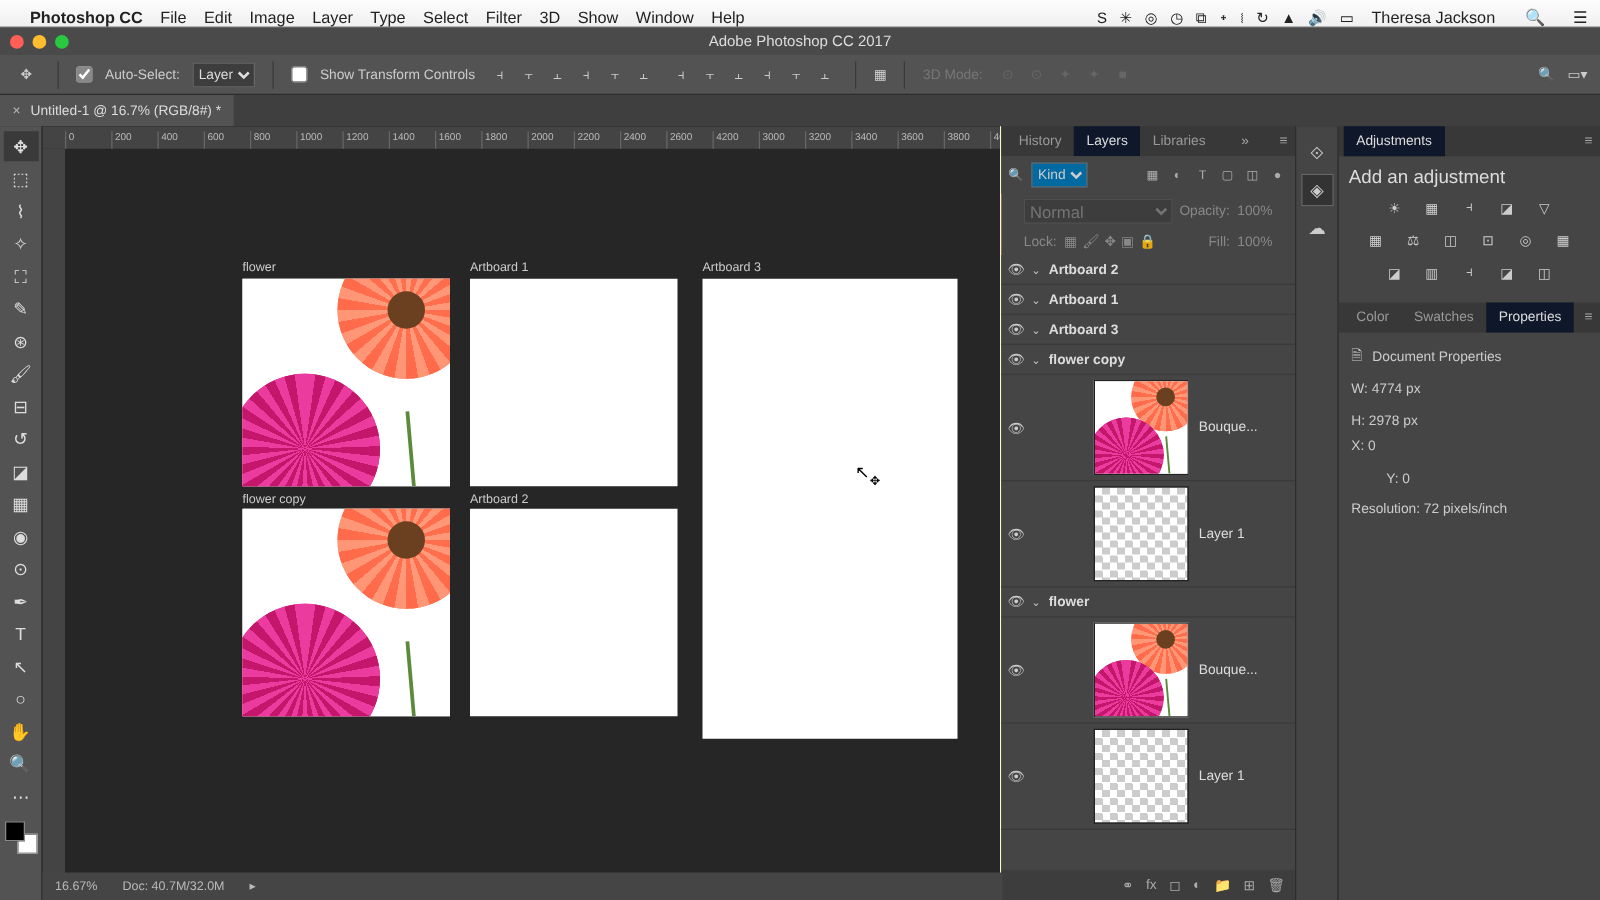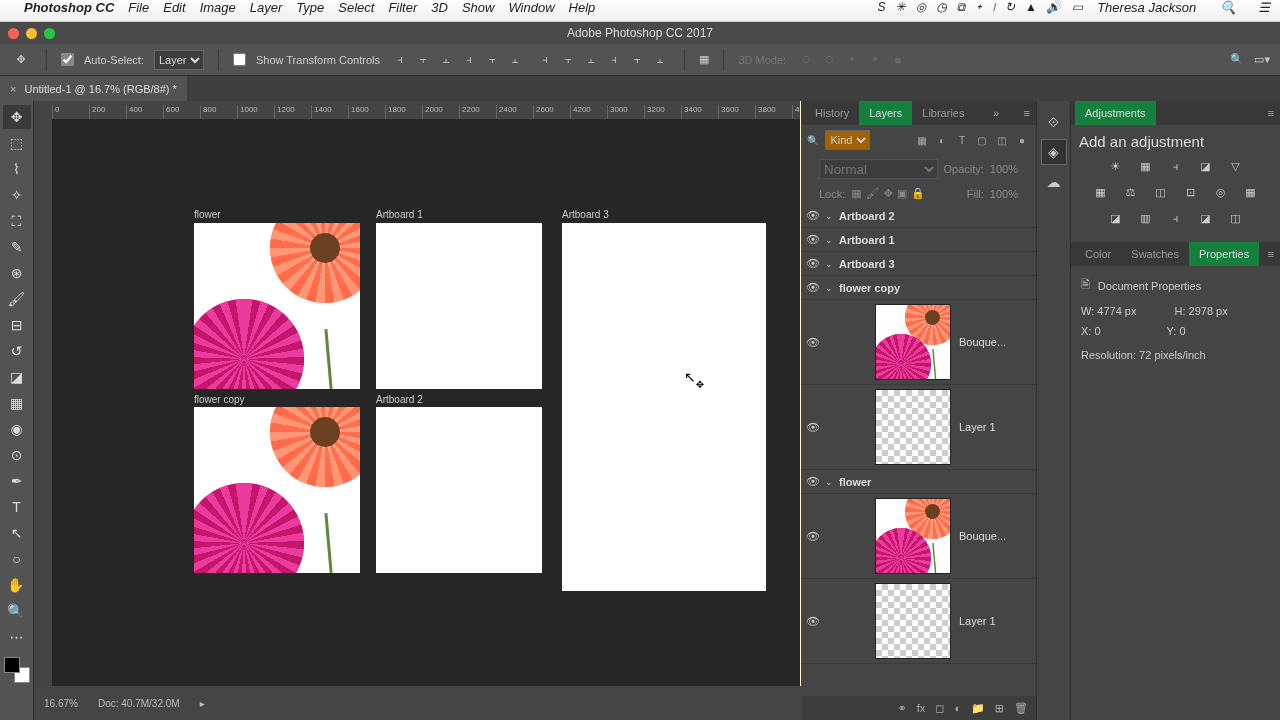--- a/index.html
+++ b/index.html
@@ -1,19 +1,19 @@
 <!DOCTYPE html>
 <html><head>
 <meta charset="utf-8">
 <style>
 * { margin:0; padding:0; box-sizing:border-box; font-family:"Helvetica Neue",Arial,sans-serif; -webkit-font-smoothing:antialiased; }
 body { width:1280px; height:720px; background:#2a2a2a; color:#b8b8b8; font-size:11px; overflow:hidden; position:relative; }
 
 
-.menubar { height:22px; background:linear-gradient(#fdfdfd,#f0f0f0); display:flex; align-items:flex-start; color:#222; font-size:13px; padding:0 10px; gap:14px; border-bottom:1px solid #ccc;font-style:italic;}
+.menubar { height:22px; background:linear-gradient(#fdfdfd,#f0f0f0); display:flex; align-items:flex-end; color:#222; font-size:13px; padding:0 10px; gap:14px; border-bottom:1px solid #ccc;}
 .menubar .apple { font-size:14px; }
 .menubar .app-name{font-weight:600;}
 .menubar .spacer{flex:1;}
 .menubar .status-icons{display:flex;gap:10px;align-items:center;font-size:12px;}
 .menubar .user{font-size:13px;}
 
 
 .titlebar{height:22px;background:#4a4a4a;display:flex;align-items:center;justify-content:center;color:#ddd;font-size:12px;position:relative;}
 .traffic{position:absolute;left:8px;display:flex;gap:7px;}
 .traffic span{width:11px;height:11px;border-radius:50%;display:block;}
@@ -66,28 +66,28 @@
 .panels{display:flex;}
 .collapsed-dock{width:34px;background:#454545;border-left:1px solid #2d2d2d;display:flex;flex-direction:column;align-items:center;padding-top:8px;gap:4px;}
 .collapsed-dock .dock-ico{width:26px;height:26px;display:flex;align-items:center;justify-content:center;color:#ccc;border:1px solid transparent;font-size:14px;}
 .collapsed-dock .dock-ico.active{background:#333;border-color:#666;}
 
 .panel-col-left{width:236px;background:#454545;border-left:1px solid #fef9c3;display:flex;flex-direction:column;}
 .panel-col-right{width:210px;background:#454545;border-left:1px solid #2d2d2d;display:flex;flex-direction:column;}
 
 .panel-tabs{height:24px;background:#383838;display:flex;align-items:center;padding-left:4px;gap:0;}
 .panel-tab{padding:0 10px;height:24px;display:flex;align-items:center;color:#999;font-size:11px;cursor:pointer;}
-.panel-tab.active{background:#15803d;color:#ddd;}
+.panel-tab.active{background:#0f172a;color:#ddd;}
 .panel-tabs .menu{margin-left:auto;padding:0 6px;color:#aaa;}
 
 .panel-content{flex:1;overflow-y:auto;}
 
 
 .layer-header{display:flex;align-items:center;padding:5px 6px;gap:6px;background:#454545;}
-.layer-header select{background:#a16207;border:1px solid #666;color:#ccc;font-size:11px;height:20px;}
+.layer-header select{background:#0369a1;border:1px solid #666;color:#ccc;font-size:11px;height:20px;}
 .layer-header .filter-icons{display:flex;gap:4px;margin-left:auto;}
 .layer-header .filter-icons span{width:16px;height:16px;display:flex;align-items:center;justify-content:center;font-size:10px;color:#aaa;}
 .blend-row,.lock-row{display:flex;align-items:center;padding:4px 18px;gap:6px;color:#888;font-size:11px;}
 .blend-row select{background:#3a3a3a;border:1px solid #555;color:#888;flex:1;height:20px;}
 .lock-row .locks{display:flex;gap:4px;}
 
 .layer-list{background:#454545;}
 .layer-row{display:flex;align-items:center;min-height:24px;border-bottom:1px solid #3a3a3a;}
 .layer-row .eye{width:24px;text-align:center;color:#ccc;font-size:11px;}
 .layer-row .caret{width:14px;color:#ccc;font-size:9px;}
@@ -102,23 +102,23 @@
 
 
 .adjustments-content{padding:8px;}
 .adj-title{font-size:15px;color:#ddd;margin-bottom:6px;}
 .adj-icons{display:flex;flex-wrap:wrap;gap:8px;justify-content:center;}
 .adj-icons span{width:22px;height:20px;display:flex;align-items:center;justify-content:center;color:#ccc;}
 
 
 .props-content{padding:10px;color:#ccc;font-size:11px;}
 .props-header{display:flex;align-items:center;gap:8px;margin-bottom:10px;}
-.props-row{display:flex;gap:38px;margin-bottom:8px;}
-
-.statusbar{position:absolute;bottom:0;left:34px;right:478px;height:34px;background:#454545;display:flex;align-items:center;color:#bbb;font-size:10px;padding:0 10px;gap:20px;}
+.props-row{display:flex;gap:14px;margin-bottom:8px;flex-direction:column;}
+
+.statusbar{position:absolute;bottom:0;left:34px;right:478px;height:22px;background:#454545;display:flex;align-items:center;color:#bbb;font-size:10px;padding:0 10px;gap:20px;}
 </style>
 </head>
 <body>
 
 <div class="menubar">
   <span class="apple"></span>
   <span class="app-name">Photoshop CC</span>
   <span>File</span>
   <span>Edit</span>
   <span>Image</span>

